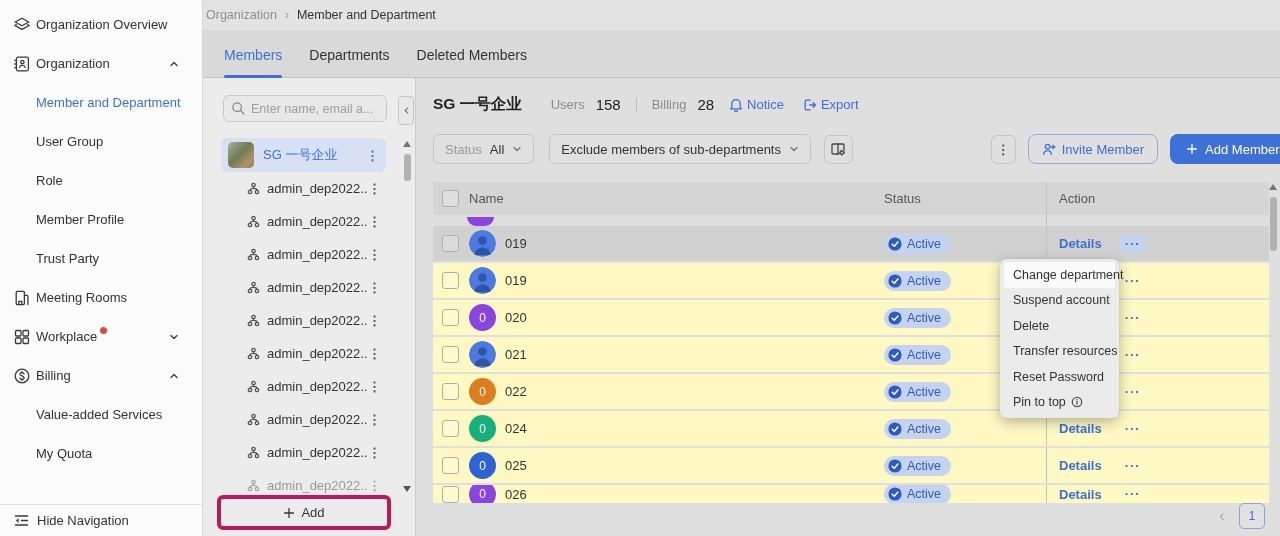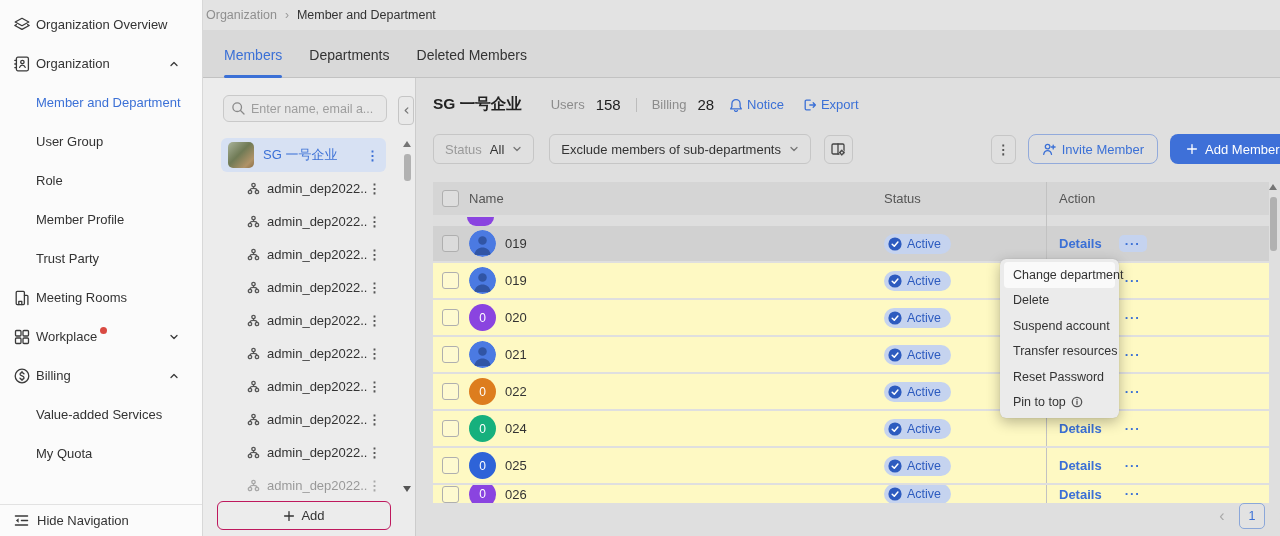--- a/index.html
+++ b/index.html
@@ -46,21 +46,21 @@
   .tree-root{height:34px;background:#d7e1f3;border-radius:6px;display:flex;align-items:center;padding:0 7px;cursor:pointer;}
   .tree-root .root-avatar{width:26px;height:26px;border-radius:5px;flex:none;
       background:linear-gradient(135deg,#aab39a 0%,#6f7a55 45%,#b09368 80%,#8c6f46 100%);}
   .tree-root .label{color:#3b70d6;font-size:13px;margin-left:9px;flex:1;white-space:nowrap;overflow:hidden;}
   .dots-v{font-weight:bold;font-size:13px;color:#555;line-height:1;}
   .tree-root .dots-v{color:#3b70d6;}
   .tree-item{height:33px;display:flex;align-items:center;padding:0 5px 0 26px;font-size:13px;color:#333;cursor:pointer;}
   .tree-item .icon{color:#555;margin-right:7px;}
   .tree-item .label{flex:1;white-space:nowrap;overflow:hidden;}
   .tree-item.faded{opacity:.45;}
-  .add-btn{position:absolute;left:14px;right:24px;bottom:6px;height:27px;border:1px solid #be185d;border-radius:6px;
+  .add-btn{position:absolute;left:14px;right:24px;bottom:6px;height:27px;border:4px solid #be185d;border-radius:6px;
       display:flex;align-items:center;justify-content:center;font-size:13px;color:#333;gap:6px;cursor:pointer;}
   
   .vscroll{position:absolute;width:9px;}
   #tree-scroll{right:3px;top:63px;height:351px;}
   .arr{position:absolute;left:0;width:0;height:0;border-left:4.5px solid transparent;border-right:4.5px solid transparent;}
   .arr.up{top:0;border-bottom:6px solid #757575;}
   .arr.down{bottom:0;border-top:6px solid #555;}
   .thumb{position:absolute;left:1px;width:7px;background:#b1b1b1;border-radius:3px;}
   #tree-scroll .thumb{top:13px;height:27px;}
 
@@ -736,25 +736,25 @@
   </div>
             </div>
         </div>
 
         <div id="menu">
   <div class="menu-item hl">
     <span>Change department</span>
 
   </div>
   <div class="menu-item">
+    <span>Suspend account</span>
+
+  </div>
+  <div class="menu-item">
     <span>Delete</span>
-
-  </div>
-  <div class="menu-item">
-    <span>Suspend account</span>
 
   </div>
   <div class="menu-item">
     <span>Transfer resources</span>
 
   </div>
   <div class="menu-item">
     <span>Reset Password</span>
 
   </div>

